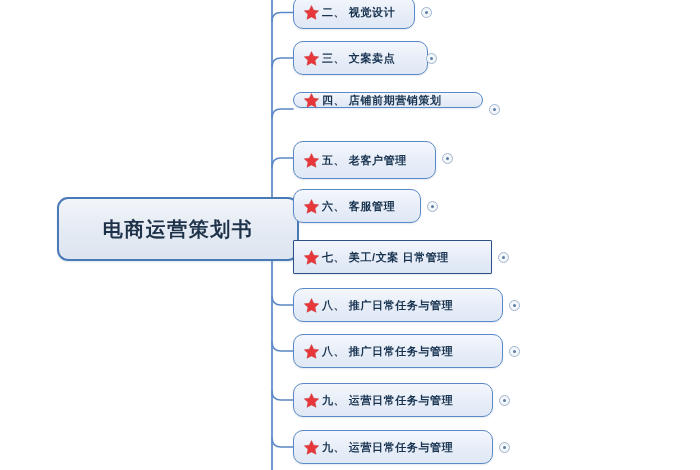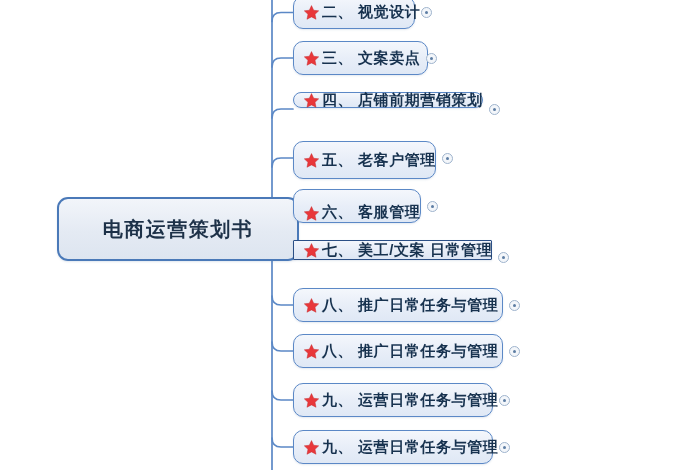--- a/index.html
+++ b/index.html
@@ -65,21 +65,21 @@
     background: linear-gradient(180deg, #f3f6fc 0%, #e7edf8 50%, #dde6f4 100%);
   }
   .star-icon {
     flex: 0 0 auto;
     width: 17px;
     height: 17px;
     margin-right: 2px;
     display: block;
   }
   .child-label {
-    font-size: 15px;
+    font-size: 11px;
     font-weight: bold;
     color: #17324f;
     white-space: nowrap;
     letter-spacing: 0.6px;
   }
 
   
   .handle {
     position: absolute;
     width: 11px;
@@ -147,28 +147,28 @@
         <span class="child-label">四、 店铺前期营销策划</span>
       </div>
       <div class="handle" style="left: 489px; top: 104px;"></div>
       <div class="child-node" style="left: 293px; top: 141px; width: 143px; height: 38px;">
         <svg class="star-icon" viewBox="0 0 24 24">
           <path d="M12 2.2 L15.1 8.8 L22.2 9.7 L17.0 14.6 L18.4 21.6 L12 18.2 L5.6 21.6 L7.0 14.6 L1.8 9.7 L8.9 8.8 Z" fill="#e8373a" stroke="#c0282b" stroke-width="0.6" stroke-linejoin="round"></path>
         </svg>
         <span class="child-label">五、 老客户管理</span>
       </div>
       <div class="handle" style="left: 442px; top: 153px;"></div>
-      <div class="child-node" style="left: 293px; top: 189px; width: 128px; height: 34px; align-items: flex-end;">
+      <div class="child-node" style="left: 293px; top: 189px; width: 128px; height: 34px;">
         <svg class="star-icon" viewBox="0 0 24 24">
           <path d="M12 2.2 L15.1 8.8 L22.2 9.7 L17.0 14.6 L18.4 21.6 L12 18.2 L5.6 21.6 L7.0 14.6 L1.8 9.7 L8.9 8.8 Z" fill="#e8373a" stroke="#c0282b" stroke-width="0.6" stroke-linejoin="round"></path>
         </svg>
         <span class="child-label">六、 客服管理</span>
       </div>
       <div class="handle" style="left: 427px; top: 201px;"></div>
-      <div class="child-node selected" style="left: 293px; top: 240px; width: 199px; height: 20px;">
+      <div class="child-node selected" style="left: 293px; top: 240px; width: 199px; height: 34px;">
         <svg class="star-icon" viewBox="0 0 24 24">
           <path d="M12 2.2 L15.1 8.8 L22.2 9.7 L17.0 14.6 L18.4 21.6 L12 18.2 L5.6 21.6 L7.0 14.6 L1.8 9.7 L8.9 8.8 Z" fill="#e8373a" stroke="#c0282b" stroke-width="0.6" stroke-linejoin="round"></path>
         </svg>
         <span class="child-label">七、 美工/文案 日常管理</span>
       </div>
       <div class="handle" style="left: 498px; top: 252px;"></div>
       <div class="child-node" style="left: 293px; top: 288px; width: 210px; height: 34px;">
         <svg class="star-icon" viewBox="0 0 24 24">
           <path d="M12 2.2 L15.1 8.8 L22.2 9.7 L17.0 14.6 L18.4 21.6 L12 18.2 L5.6 21.6 L7.0 14.6 L1.8 9.7 L8.9 8.8 Z" fill="#e8373a" stroke="#c0282b" stroke-width="0.6" stroke-linejoin="round"></path>
         </svg>

